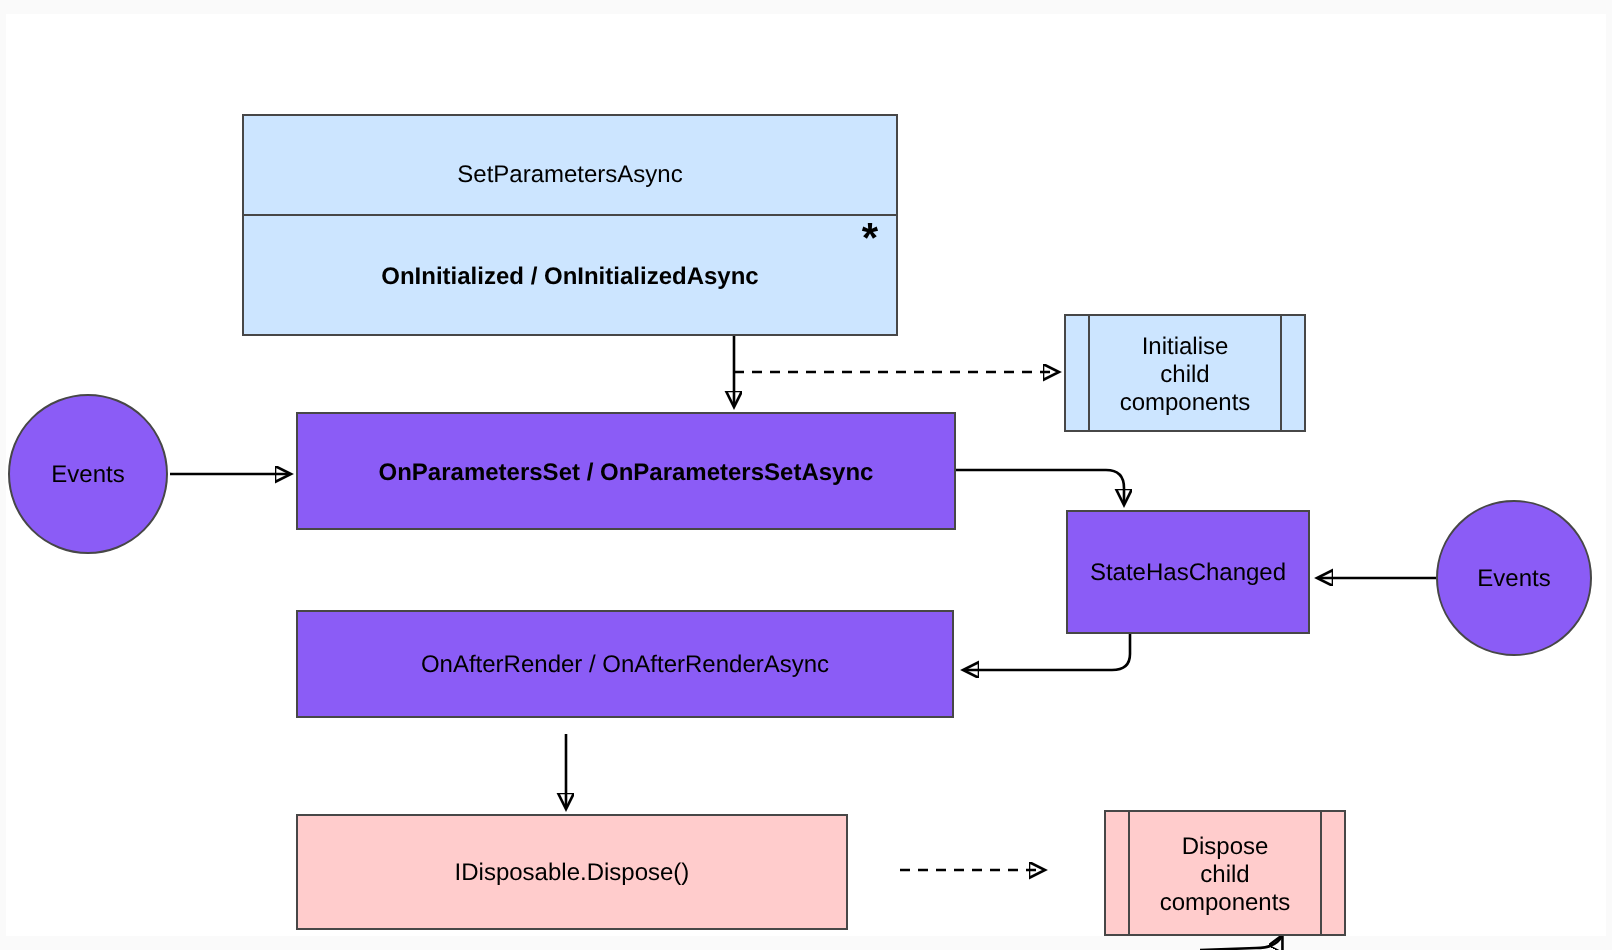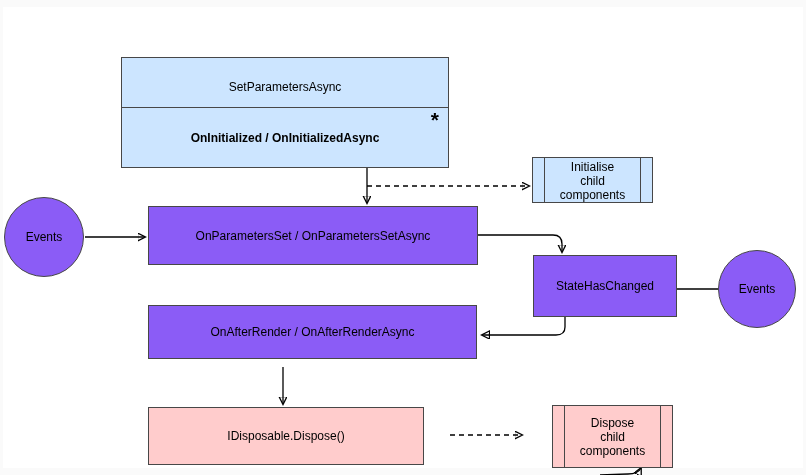--- a/index.html
+++ b/index.html
@@ -88,37 +88,37 @@
 
   <div class="node blue" style="left:121px; top:9px; width:328px; height:59px;margin-top:48px;">
     <span>SetParametersAsync</span>
   </div>
 
   <div class="node blue bold" style="left:121px; top:107px; width:328px; height:61px;">
     <span>OnInitialized / OnInitializedAsync</span>
     <span class="marker-star">*</span>
   </div>
 
-  <div class="node blue subprocess" style="left:532px; top:157px; width:121px; height:46px;align-items:flex-end;">
+  <div class="node blue subprocess" style="left:532px; top:157px; width:121px; height:59px;">
     <span class="bar left"></span>
     <span class="multiline">Initialise
 child
 components</span>
     <span class="bar right"></span>
   </div>
 
   <div class="node green circle" style="left:4px; top:197px; width:80px; height:80px;">
     <span>Events</span>
   </div>
 
-  <div class="node green" style="left:148px; top:206px; width:330px; height:59px;">
+  <div class="node green" style="left:148px; top:206px; width:330px; height:59px;font-weight:bold;">
     <span>OnParametersSet / OnParametersSetAsync</span>
   </div>
 
-  <div class="node green" style="left:533px; top:255px; width:144px; height:62px;">
+  <div class="node green" style="left:533px; top:255px; width:122px; height:62px;">
     <span>StateHasChanged</span>
   </div>
 
   <div class="node green circle" style="left:718px; top:250px; width:78px; height:78px;">
     <span>Events</span>
   </div>
 
   <div class="node green" style="left:148px; top:305px; width:329px; height:54px;">
     <span>OnAfterRender / OnAfterRenderAsync</span>
   </div>

